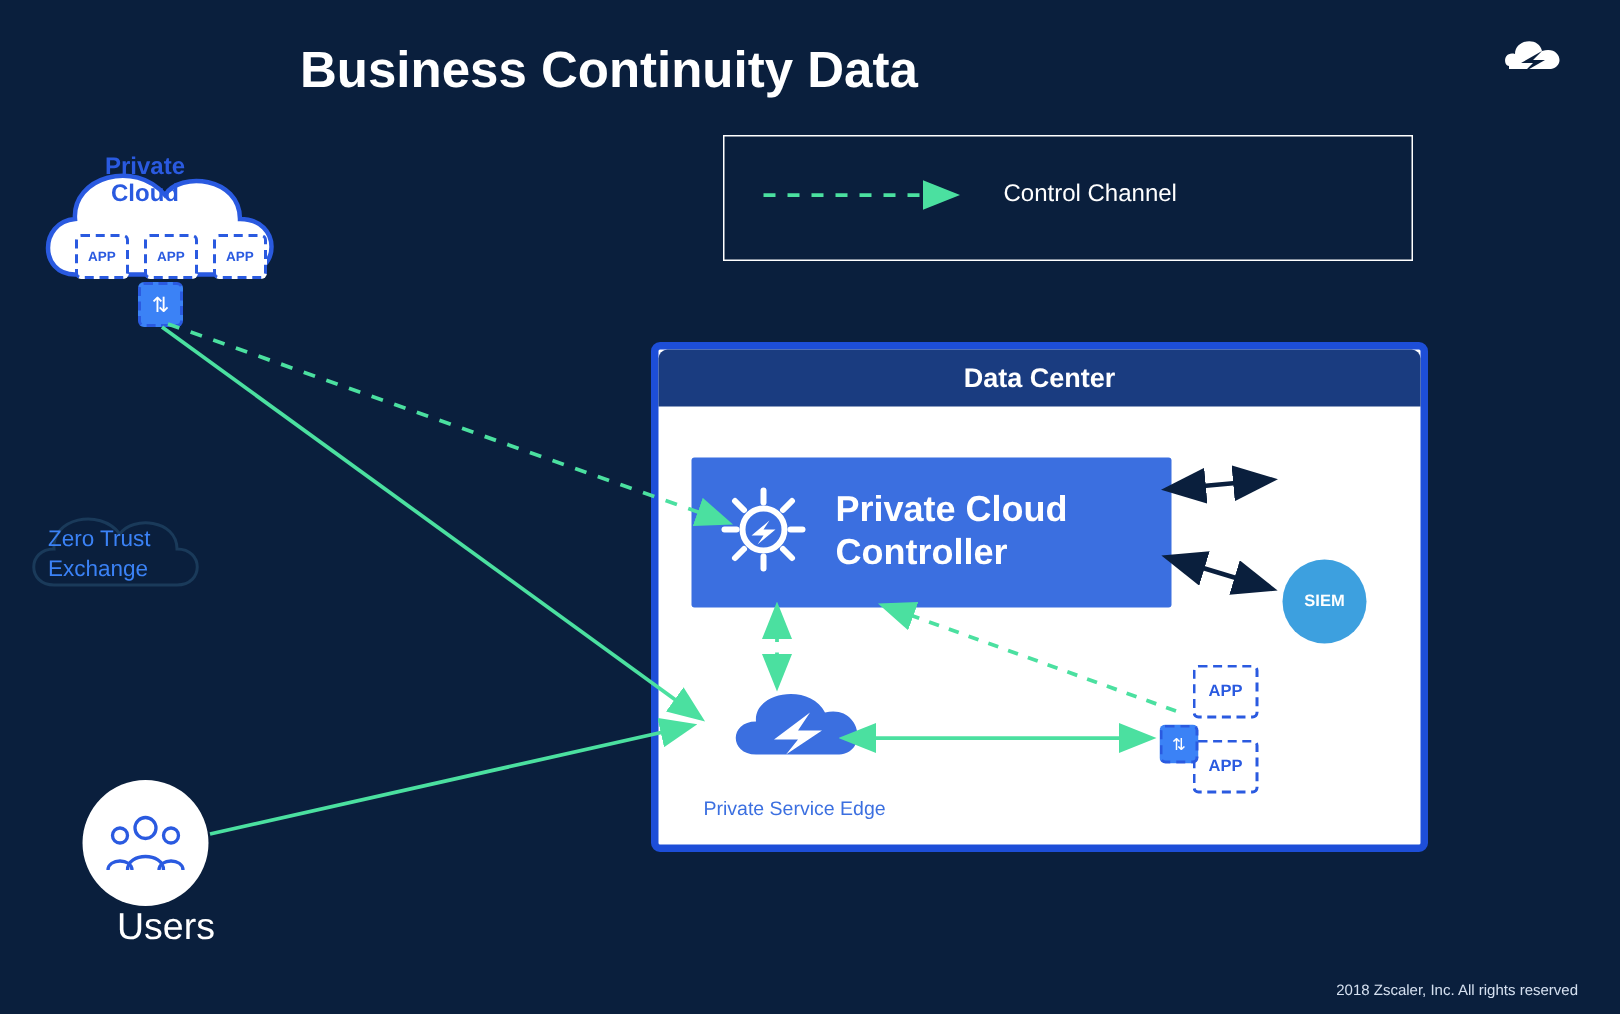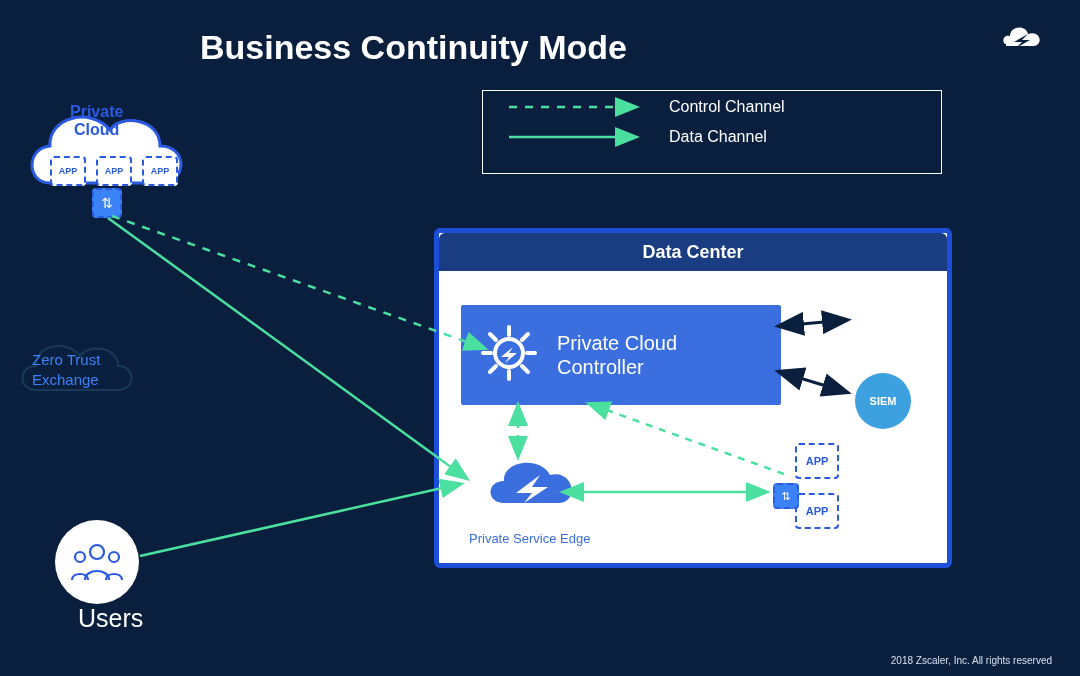--- a/index.html
+++ b/index.html
@@ -1,81 +1,70 @@
 <!DOCTYPE html>
 <html><head>
 <meta charset="utf-8">
 <style>
   html,body{margin:0;padding:0;width:1080px;height:676px;background:#0a1f3d;font-family:'Segoe UI',Arial,sans-serif;color:#fff;overflow:hidden;}
   .stage{position:relative;width:1080px;height:676px;}
   .title{position:absolute;top:28px;left:200px;font-size:34px;font-weight:700;}
   .z-logo-top{position:absolute;top:20px;right:36px;}
-  .legend{position:absolute;top:90px;left:482px;width:460px;height:84px;border:1px solid #fff;padding:1px 24px;box-sizing:border-box;}
+  .legend{position:absolute;top:90px;left:482px;width:460px;height:84px;border:1px solid #fff;padding:24px 24px;box-sizing:border-box;}
   .legend-row{display:flex;align-items:center;height:30px;font-size:16px;}
   .legend-label{margin-left:22px;}
   .cloud-box{position:absolute;top:88px;left:20px;width:170px;height:130px;}
   .cloud-box .cloud-label{position:absolute;top:15px;left:50px;color:#2a5ae0;font-weight:700;font-size:16px;text-align:center;line-height:1.1;}
   .app-chip{width:32px;height:26px;border:2px dashed #2a5ae0;border-radius:4px;color:#2a5ae0;font-size:9px;font-weight:700;display:flex;align-items:center;justify-content:center;background:#fff;}
   .cloud-apps{position:absolute;top:68px;left:30px;display:flex;gap:10px;}
   .conn-icon{position:absolute;top:100px;left:72px;width:26px;height:26px;background:#3b82f6;border:2px dashed #2a5ae0;border-radius:4px;display:flex;align-items:center;justify-content:center;color:#fff;font-size:14px;}
   .zte{position:absolute;top:340px;left:20px;width:120px;color:#3b82f6;font-size:15px;line-height:1.3;}
   .users-circle{position:absolute;top:520px;left:55px;width:84px;height:84px;background:#fff;border-radius:50%;display:flex;align-items:center;justify-content:center;}
   .users-label{position:absolute;top:604px;left:78px;font-size:25px;}
   .footer{position:absolute;bottom:10px;right:28px;font-size:10px;color:#d5e0f0;}
   .dc{position:absolute;top:228px;left:434px;width:508px;height:330px;background:#fff;border-radius:6px;border:5px solid #1d4ed8;}
   .dc-head{height:38px;background:#1a3c80;color:#fff;font-weight:700;font-size:18px;display:flex;align-items:center;justify-content:center;border-radius:6px 6px 0 0;}
   .pcc{position:absolute;top:72px;left:22px;width:320px;height:100px;background:#3b6fe0;border-radius:2px;display:flex;align-items:center;color:#fff;}
   .pcc .gear{margin:0 18px;}
-  .pcc-text{font-size:20px;font-weight:400;line-height:1.2;}
+  .pcc-text{font-size:24px;font-weight:700;line-height:1.2;}
   .idp,.siem{position:absolute;width:56px;height:56px;border-radius:50%;display:flex;flex-direction:column;align-items:center;justify-content:center;color:#fff;font-size:11px;font-weight:600;}
   .idp{top:68px;left:416px;background:#0a1f3d;}
   .siem{top:140px;left:416px;background:#3da0df;}
   .pse{position:absolute;top:220px;left:30px;display:flex;flex-direction:column;align-items:center;}
   .pse-label{color:#3b6fe0;font-size:13px;margin-top:20px;}
   .dc-apps{position:absolute;top:210px;left:356px;display:flex;flex-direction:column;gap:14px;align-items:center;}
   .dc-apps .app-chip{width:40px;height:32px;font-size:11px;}
   .dc-conn{position:absolute;top:250px;left:334px;width:22px;height:22px;background:#3b82f6;border:2px dashed #2a5ae0;border-radius:4px;color:#fff;font-size:11px;display:flex;align-items:center;justify-content:center;}
   svg.lines{position:absolute;top:0;left:0;width:1080px;height:676px;pointer-events:none;}
 </style>
 </head>
 <body>
 
 <div class="stage">
 
-  <div class="title">Business Continuity Mode</div>
+  <div class="title">Business Continuity Data</div>
 
   <div class="z-logo-top">
     <svg width="44" height="36" viewBox="0 0 44 36">
         <path d="M6 24 C2 24 2 14 10 16 C10 6 26 4 28 14 C40 10 44 24 34 26 L6 26 Z" fill="#fff"></path>
         <path d="M14 22 L28 14 L22 20 L30 20 L16 28 L22 22 Z" fill="#0a1f3d"></path>
       </svg>
   </div>
 
   <div class="legend">
     <div class="legend-row">
       <svg width="140" height="20">
         <defs>
             <marker id="la1" markerWidth="10" markerHeight="8" refX="8" refY="4" orient="auto">
               <path d="M0 0 L10 4 L0 8 Z" fill="#4be0a0"></path>
             </marker>
           </defs>
         <line x1="2" y1="10" x2="128" y2="10" stroke="#4be0a0" stroke-width="2.5" stroke-dasharray="8 8" marker-end="url(#la1)"></line>
       </svg>
       <span class="legend-label">Control Channel</span>
-    </div>
-    <div class="legend-row">
-      <svg width="140" height="20">
-        <defs>
-            <marker id="la2" markerWidth="10" markerHeight="8" refX="8" refY="4" orient="auto">
-              <path d="M0 0 L10 4 L0 8 Z" fill="#4be0a0"></path>
-            </marker>
-          </defs>
-        <line x1="2" y1="10" x2="128" y2="10" stroke="#4be0a0" stroke-width="2.5" marker-end="url(#la2)"></line>
-      </svg>
-      <span class="legend-label">Data Channel</span>
     </div>
   </div>
 
   <div class="cloud-box">
     <svg width="170" height="120" viewBox="0 0 170 120" style="position:absolute;top:0;left:0;">
       <path d="M30 95 C6 95 6 60 30 58 C28 30 70 18 90 42 C100 26 140 30 140 58 C168 58 168 95 140 95 Z" fill="#fff" stroke="#2a5ae0" stroke-width="3"></path>
     </svg>
     <div class="cloud-label">
       <span>Private</span><br>
       <span>Cloud</span>

